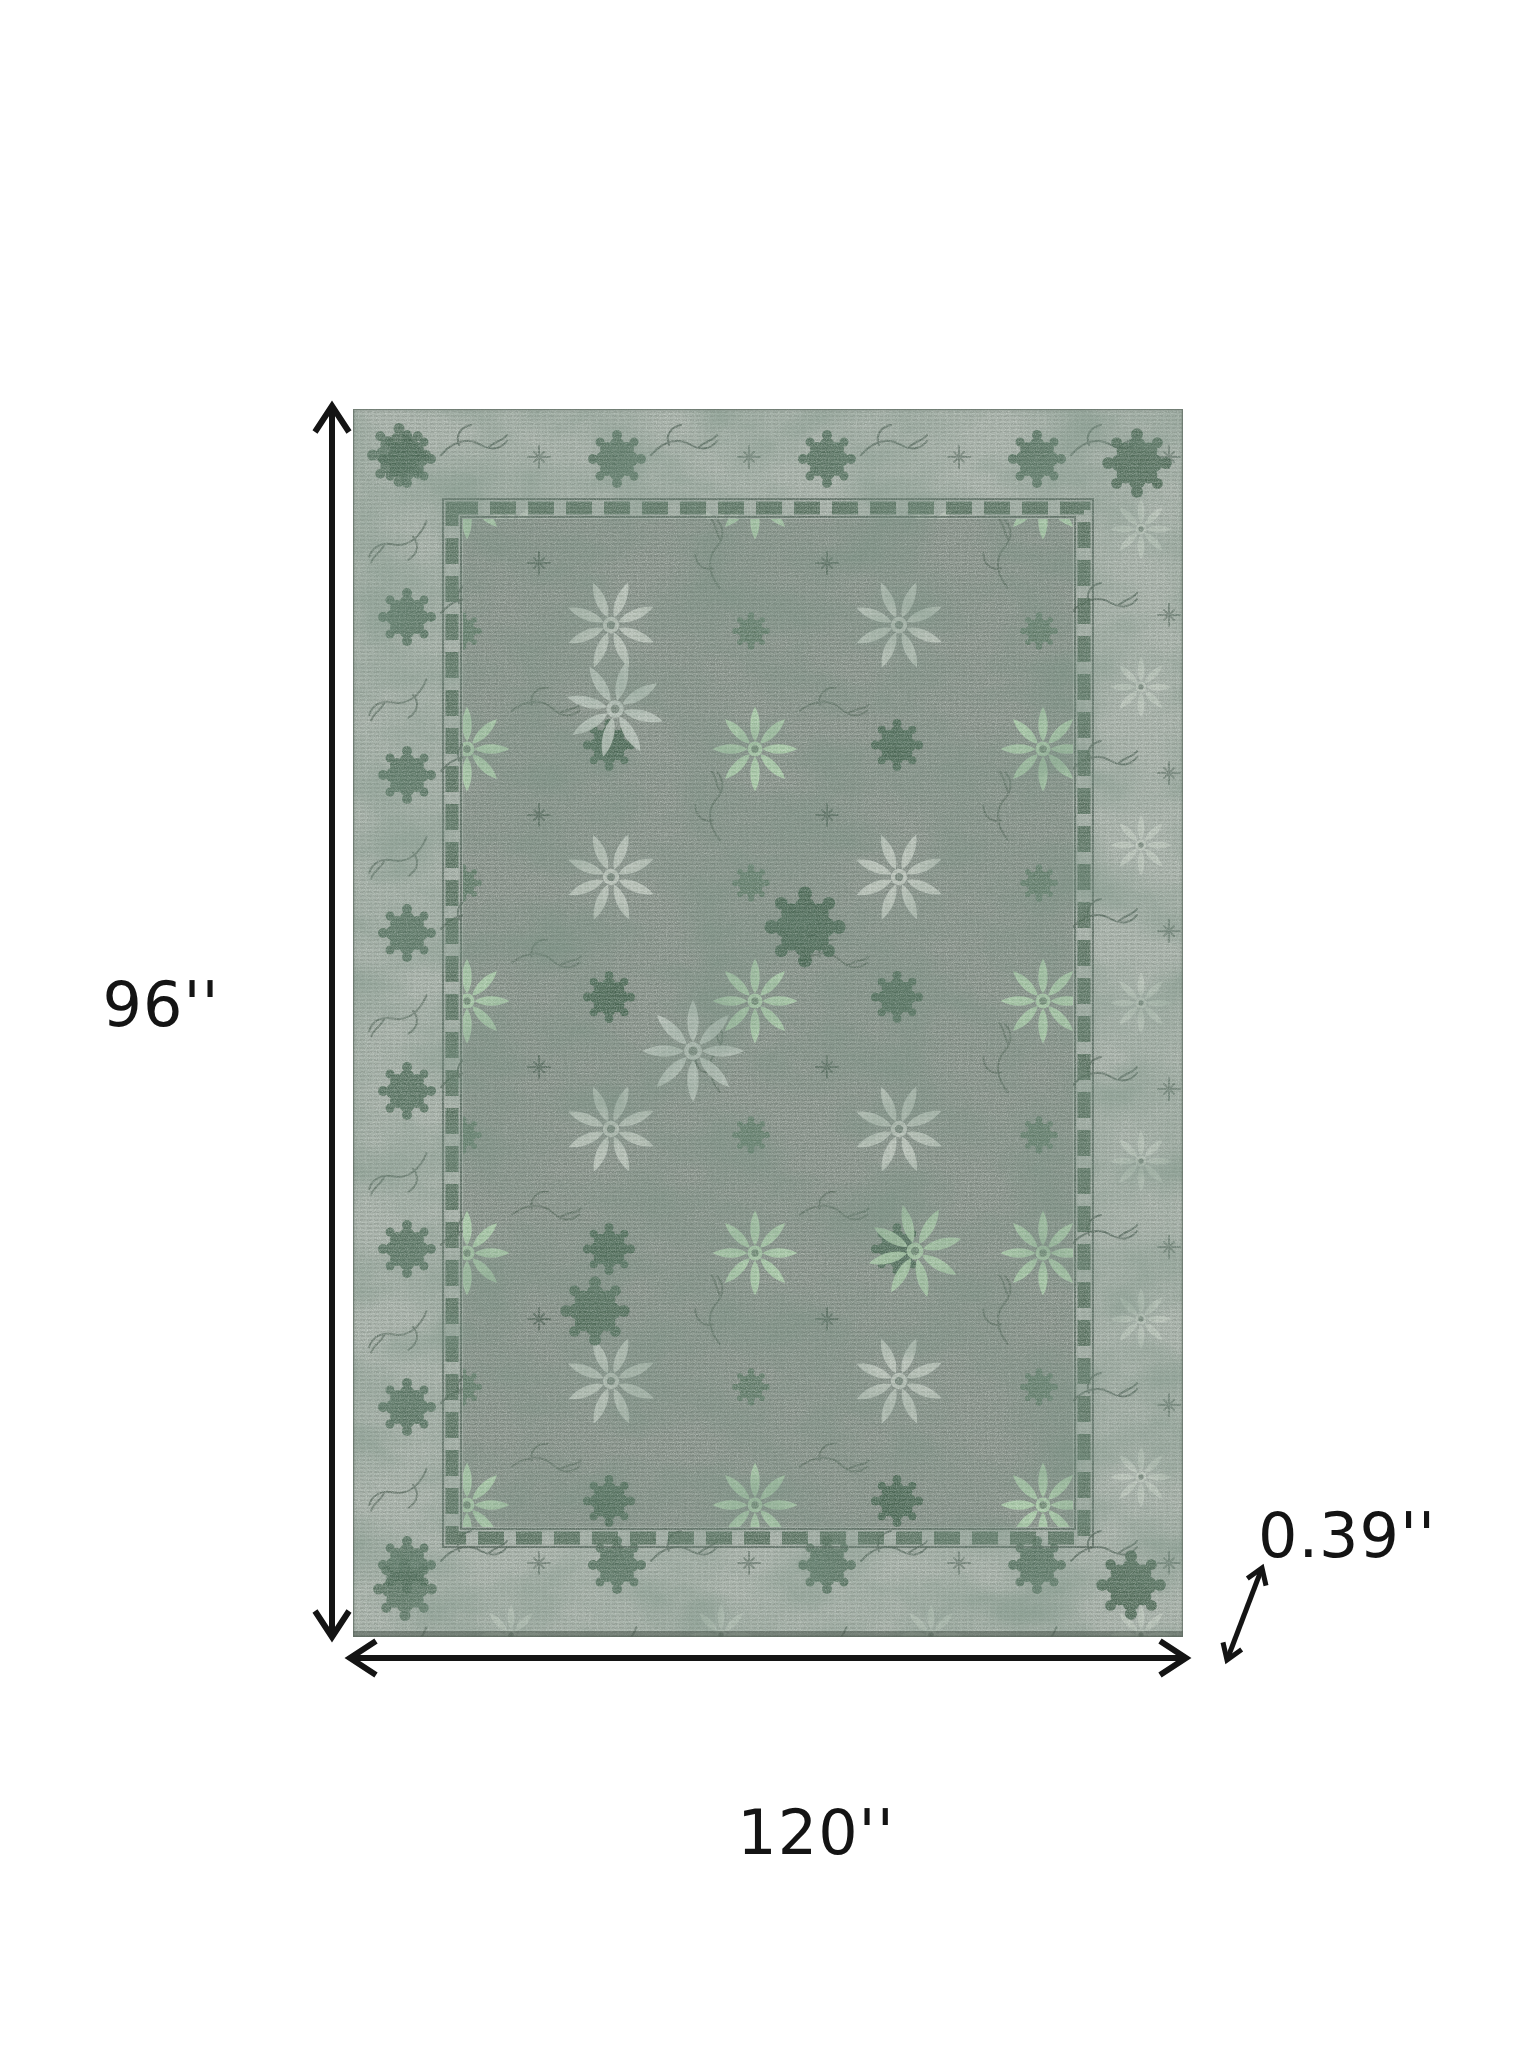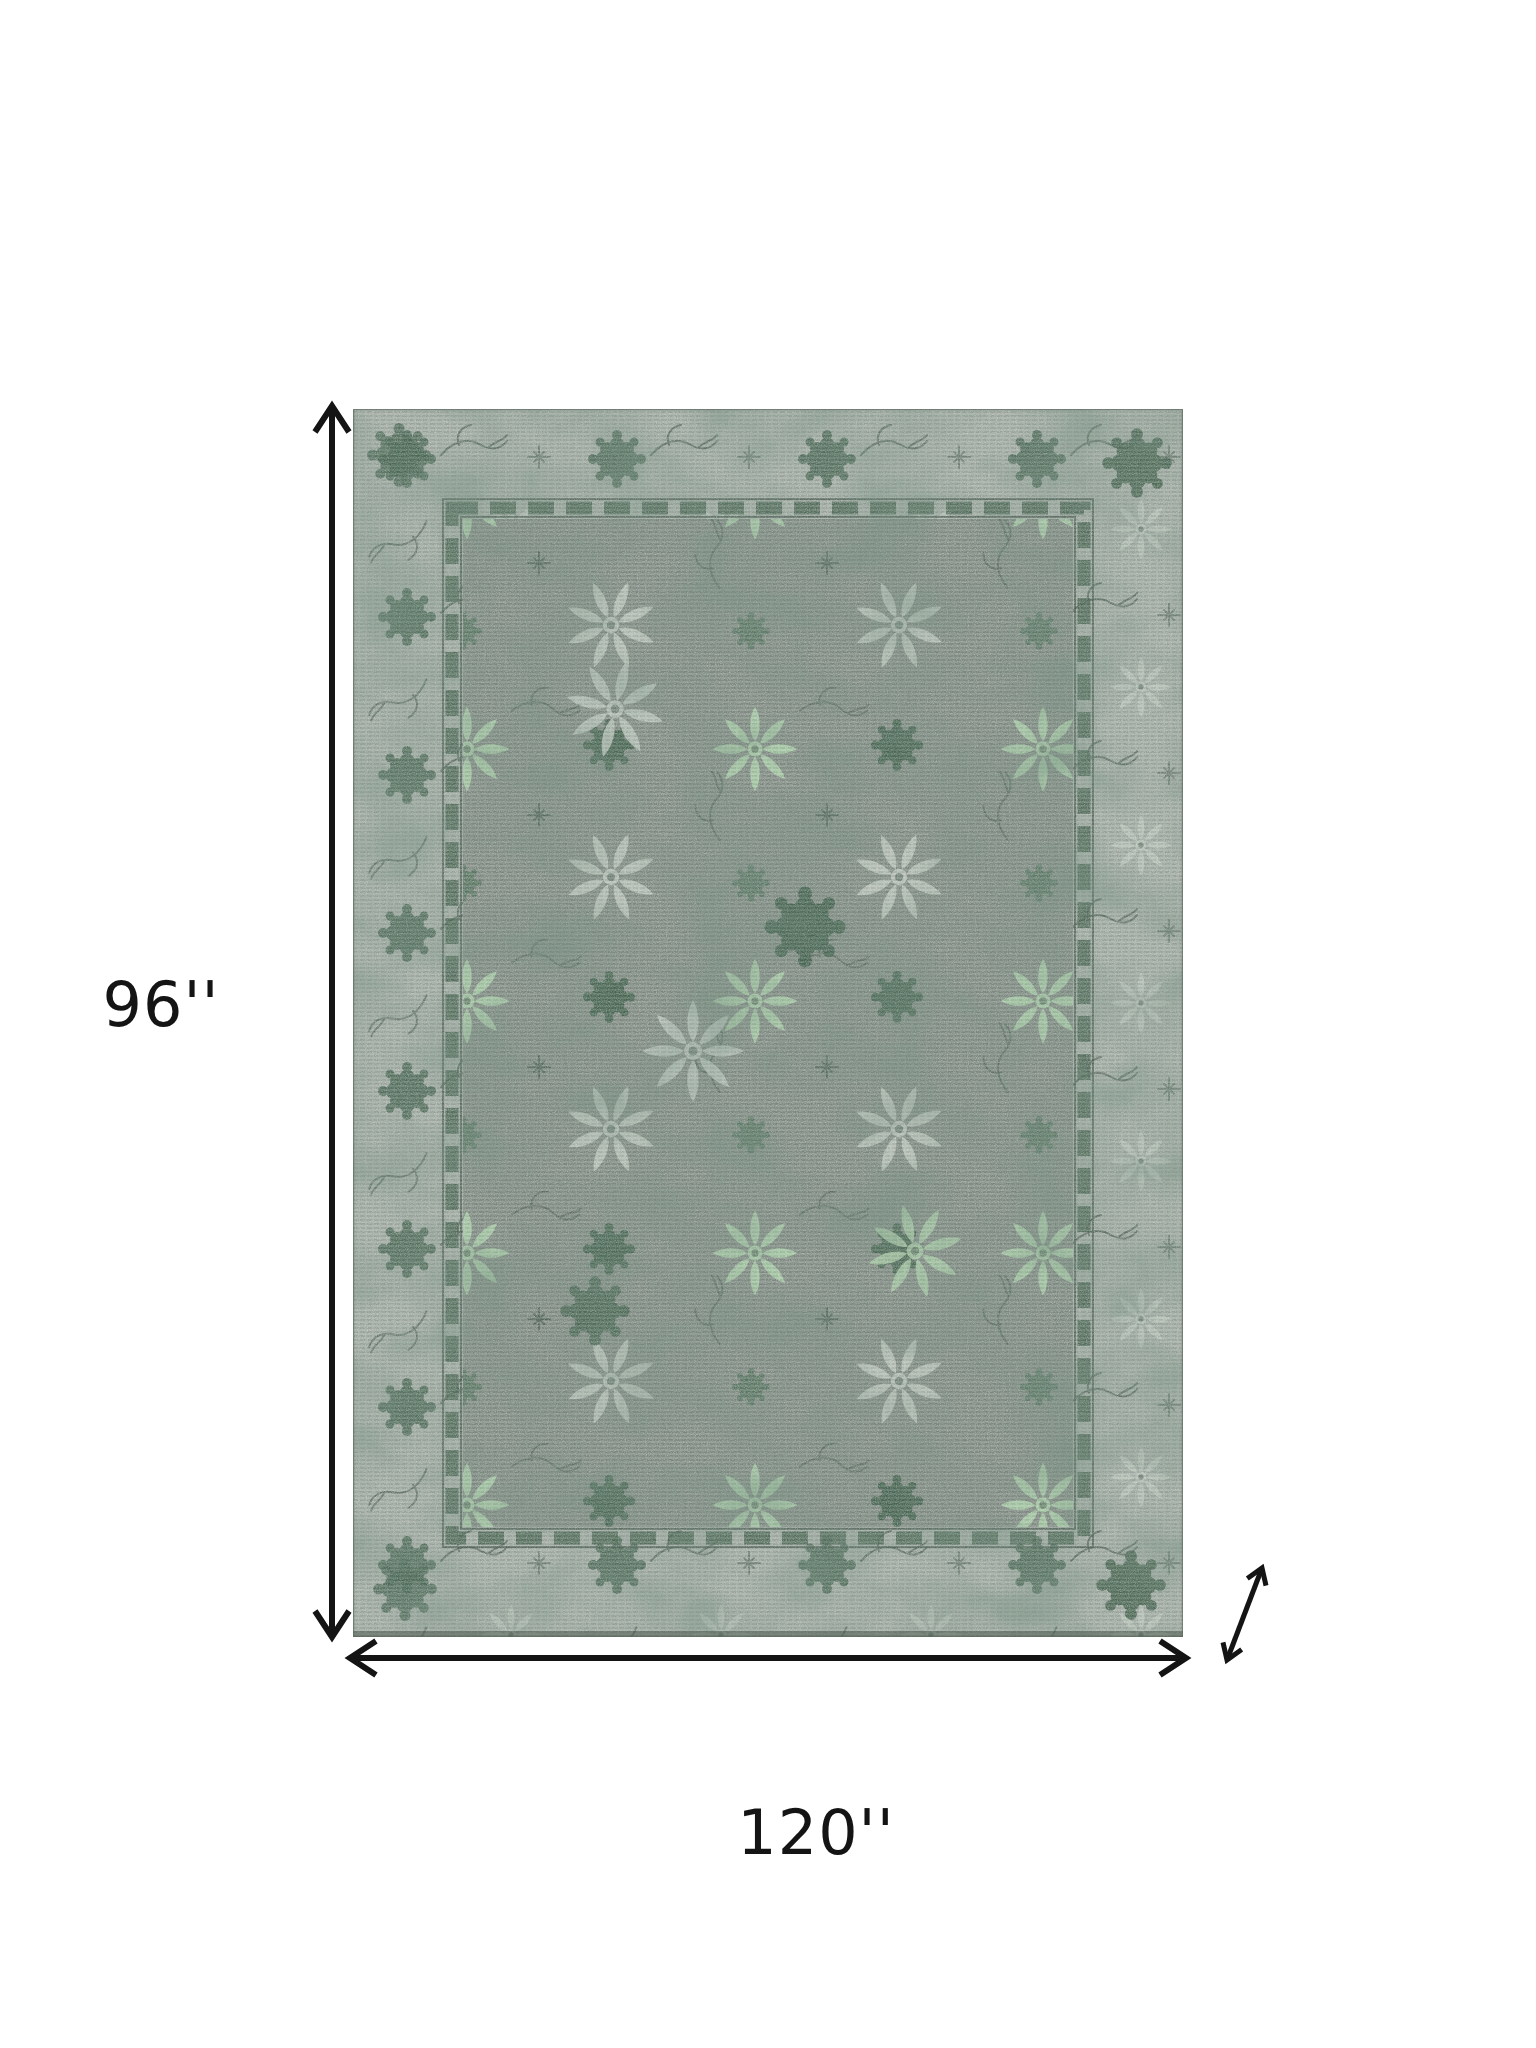--- a/index.html
+++ b/index.html
@@ -164,14 +164,15 @@
       <line x1="350" y1="1658" x2="1186" y2="1658" stroke="#141414" stroke-width="6" marker-start="url(#mS)" marker-end="url(#mE)"></line>
     </g>
 
     <g>
       <line x1="1227" y1="1660" x2="1262" y2="1568" stroke="#141414" stroke-width="5" marker-start="url(#mS2)" marker-end="url(#mE2)"></line>
     </g>
   </svg>
 
   <div class="dim-label lbl-height">96''</div>
   <div class="dim-label lbl-width">120''</div>
+  <div class="dim-label lbl-thickness">0.39''</div>
 
 </div>
 
 </body></html>

